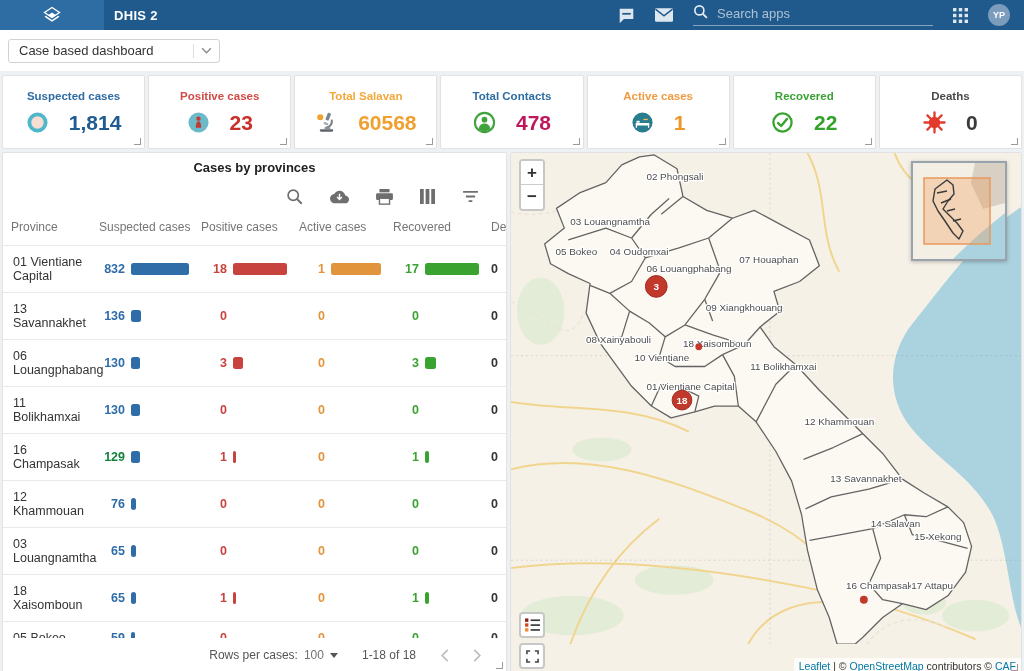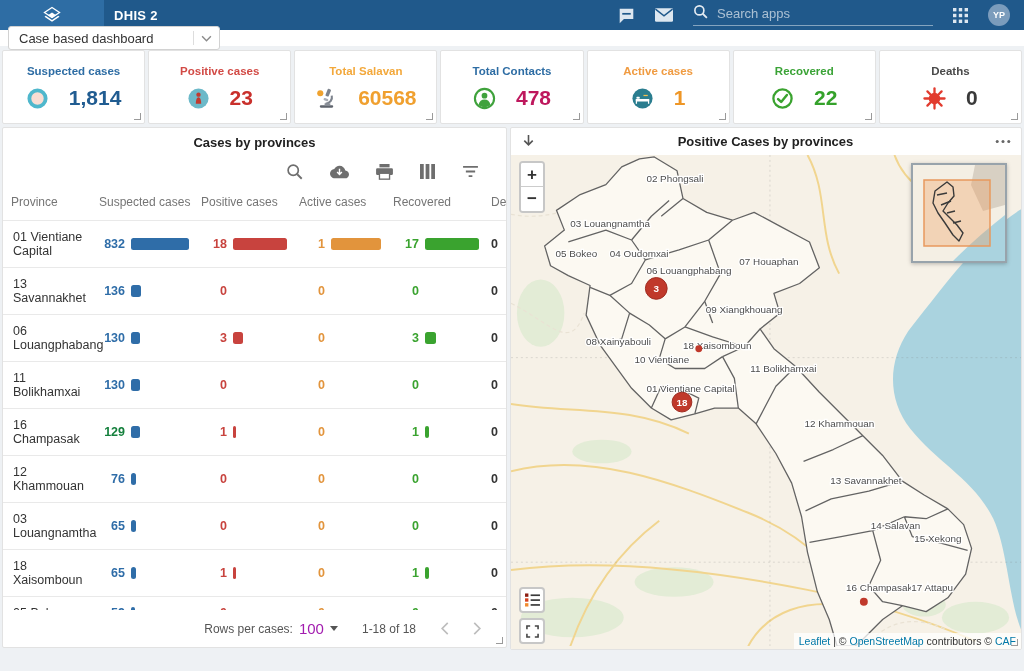--- a/index.html
+++ b/index.html
@@ -10,31 +10,31 @@
   .logo-box { width:104px; height:30px; background:#2e6da4; display:flex; align-items:center; justify-content:center; cursor:pointer; }
   .app-title { font-size:13px; font-weight:bold; margin-left:10px; letter-spacing:.3px; }
   .topbar-right { margin-left:auto; display:flex; align-items:center; gap:20px; padding-right:14px; }
   .tb-icon { display:flex; align-items:center; cursor:pointer; }
   .search { display:flex; align-items:center; gap:9px; border-bottom:1px solid rgba(255,255,255,.45); width:240px; padding-bottom:2px; }
   .search input { background:transparent; border:none; outline:none; color:#7dd3fc; font-size:13px; width:100%; font-family:inherit; }
   .search input::placeholder { color:rgba(255,255,255,.62); }
   .avatar { width:22px; height:22px; border-radius:50%; background:#7b9cbc; font-size:9px; font-weight:bold;
     display:flex; align-items:center; justify-content:center; cursor:pointer; }
   
-  .dash-bar { height:16px; background:#fff; display:flex; align-items:center; padding-left:8px; }
+  .dash-bar { height:41px; background:#fff; display:flex; align-items:center; padding-left:8px; }
   .dash-select { width:212px; height:24px; border:1px solid #d2d2d2; border-radius:3px; display:flex; align-items:center;
     font-size:13px; color:#333; padding-left:10px; background:#fff; cursor:pointer; }
   .dash-sep { width:1px; height:14px; background:#ddd; margin-left:auto; }
   .dash-caret { margin:0 7px; display:flex; }
   
   .cards-row { display:grid; grid-template-columns:repeat(7,1fr); gap:3px; margin:4px 2px 3px; }
   .card { background:#fff; border:1px solid #e2e2e2; border-radius:2px; height:74px; position:relative;
     display:flex; flex-direction:column; align-items:center; justify-content:center; gap:9px; }
   .card-title { font-size:11.5px; font-weight:bold; }
-  .card-value-row { display:flex; align-items:flex-end; gap:20px; }
+  .card-value-row { display:flex; align-items:center; gap:20px; }
   .card-value { font-size:21px; font-weight:bold; }
   .resize-handle { position:absolute; right:3px; bottom:3px; width:7px; height:7px;
     border-right:1.5px solid #9a9a9a; border-bottom:1.5px solid #9a9a9a; cursor:nwse-resize; }
   
   .content { display:grid; grid-template-columns:505px 1fr; gap:3px; margin:0 2px; align-items:start; }
   .panel { background:#fff; border:1px solid #e2e2e2; border-radius:2px; position:relative; }
   .table-panel { height:521px; display:flex; flex-direction:column; overflow:hidden; }
   .panel-title { text-align:center; font-size:13px; font-weight:bold; color:#212121; padding-top:7px; }
   .table-toolbar { display:flex; justify-content:flex-end; align-items:center; gap:27px; padding:13px 27px 4px 0; }
   .table-toolbar .t-icon { display:flex; cursor:pointer; }
@@ -545,56 +545,39 @@
                 </span>
               </td>
               <td style="font-weight: bold; color: rgb(51, 51, 51);">0</td>
             </tr>
           </tbody>
       </table>
     </div>
     <div class="table-footer">
       <span class="rpp">
         <span>Rows per cases:</span>
-        <span style="font-size:15px;color:#a21caf">100</span>
+        <span style="font-size:12px;color:#737373">100</span>
         <span class="caret-down"></span>
       </span>
       <span>1-18 of 18</span>
       <span class="pg-chev">
         <svg width="9" height="13" viewBox="0 0 9 14">
             <path d="M8 1 L2 7 L8 13" fill="none" stroke="#bdbdbd" stroke-width="1.8"></path>
           </svg>
       </span>
       <span class="pg-chev">
         <svg width="9" height="13" viewBox="0 0 9 14">
             <path d="M1 1 L7 7 L1 13" fill="none" stroke="#bdbdbd" stroke-width="1.8"></path>
           </svg>
       </span>
     </div>
     <span class="resize-handle"></span>
   </div>
 
   <div class="panel map-panel">
-    <div class="map-header">
-      <span style="display:flex;cursor:pointer">
-        <svg width="15" height="15" viewBox="0 0 16 16">
-            <path d="M8 1 v10 M3.5 7 L8 11.5 L12.5 7" fill="none" stroke="#555" stroke-width="1.7"></path>
-          </svg>
-      </span>
-      <span class="map-title">Positive Cases by provinces</span>
-      <span style="display:flex;cursor:pointer">
-        <svg width="16" height="5" viewBox="0 0 18 5">
-            <g fill="#666">
-              <circle cx="2.5" cy="2.5" r="1.7"></circle>
-              <circle cx="9" cy="2.5" r="1.7"></circle>
-              <circle cx="15.5" cy="2.5" r="1.7"></circle>
-            </g>
-          </svg>
-      </span>
-    </div>
     <div class="map-canvas">
       <svg class="map-svg" viewBox="0 0 516 497" preserveAspectRatio="none">
 
         <rect x="0" y="0" width="516" height="497" fill="#f6f1e7"></rect>
 
         <path d="M516 55 C478 78 440 130 402 178 C382 208 380 246 404 277 C432 312 468 328 488 368 C502 398 504 450 516 480 L516 55 Z" fill="#aad3df"></path>
 
         <g fill="#e3ecd6">
           <ellipse cx="62" cy="468" rx="52" ry="20"></ellipse>
             <ellipse cx="165" cy="432" rx="40" ry="15"></ellipse>

